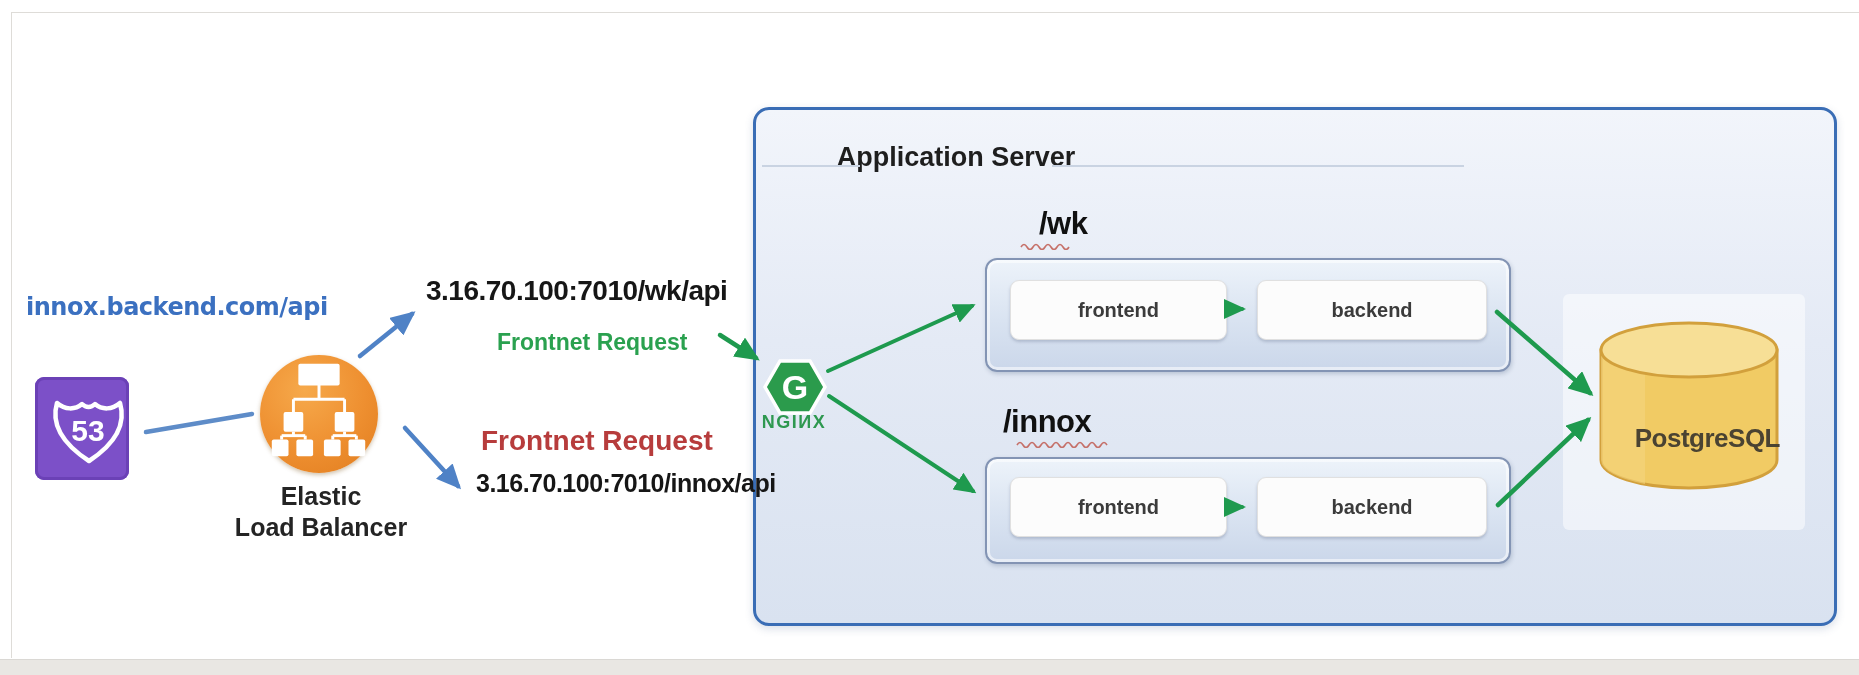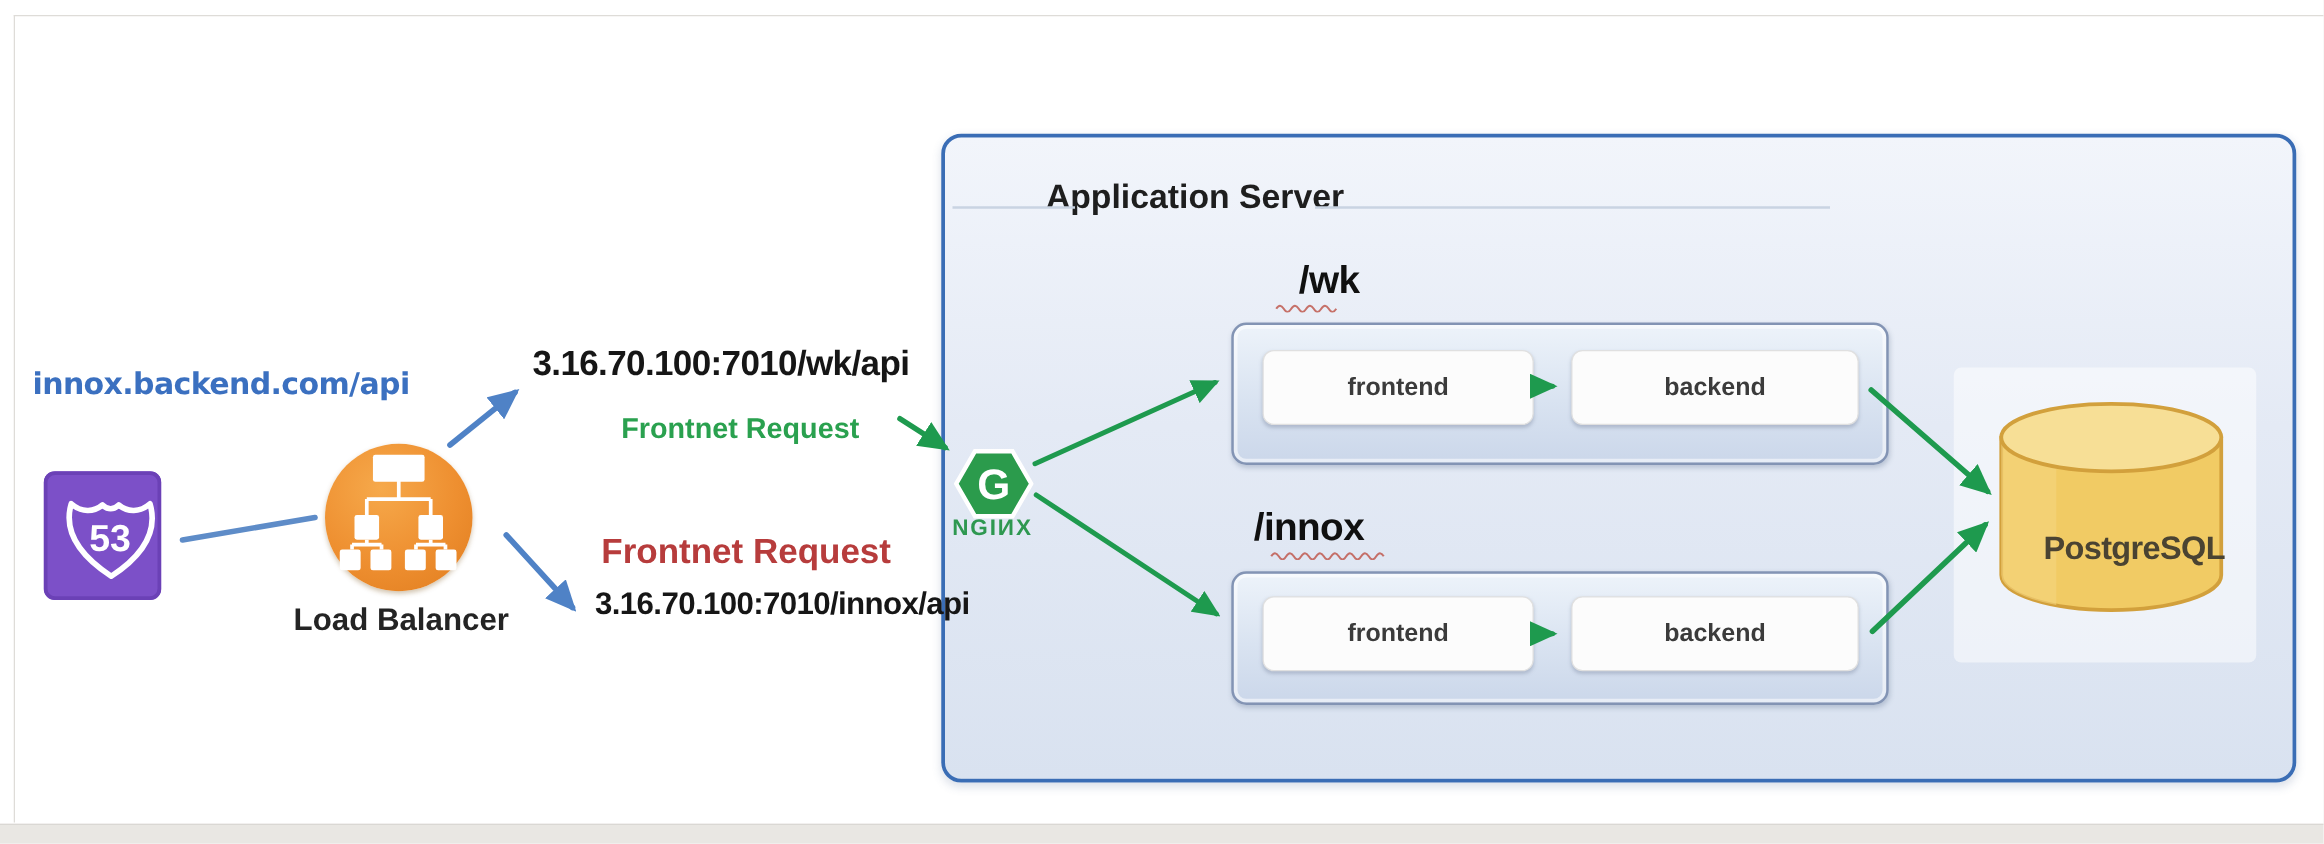--- a/index.html
+++ b/index.html
@@ -161,20 +161,21 @@
   <svg class="abs" style="left:763px;top:358px;" width="64" height="58" viewBox="0 0 64 58">
     <polygon points="17,3 47,3 62,29 47,55 17,55 2,29" fill="#2B9B4C" stroke="#FFFFFF" stroke-width="3.5"></polygon>
     <text x="32" y="41" text-anchor="middle" font-size="34" font-weight="bold" fill="#FFFFFF" font-family="Liberation Sans, sans-serif">G</text>
   </svg>
   <div class="abs nginx-word">NGIИX</div>
 
   <div class="abs url-text">
     <div>innox.backend.com/api</div>
   </div>
   <div class="abs elb-label">
+    <div>Elastic</div>
     <div>Load Balancer</div>
   </div>
   <div class="abs endpoint-wk">3.16.70.100:7010/wk/api</div>
   <div class="abs frontnet-label">Frontnet Request</div>
   <div class="abs backend-req-label">Frontnet Request</div>
   <div class="abs endpoint-innox">3.16.70.100:7010/innox/api</div>
 
   <div class="abs bottom-strip"></div>
 </div>
 

